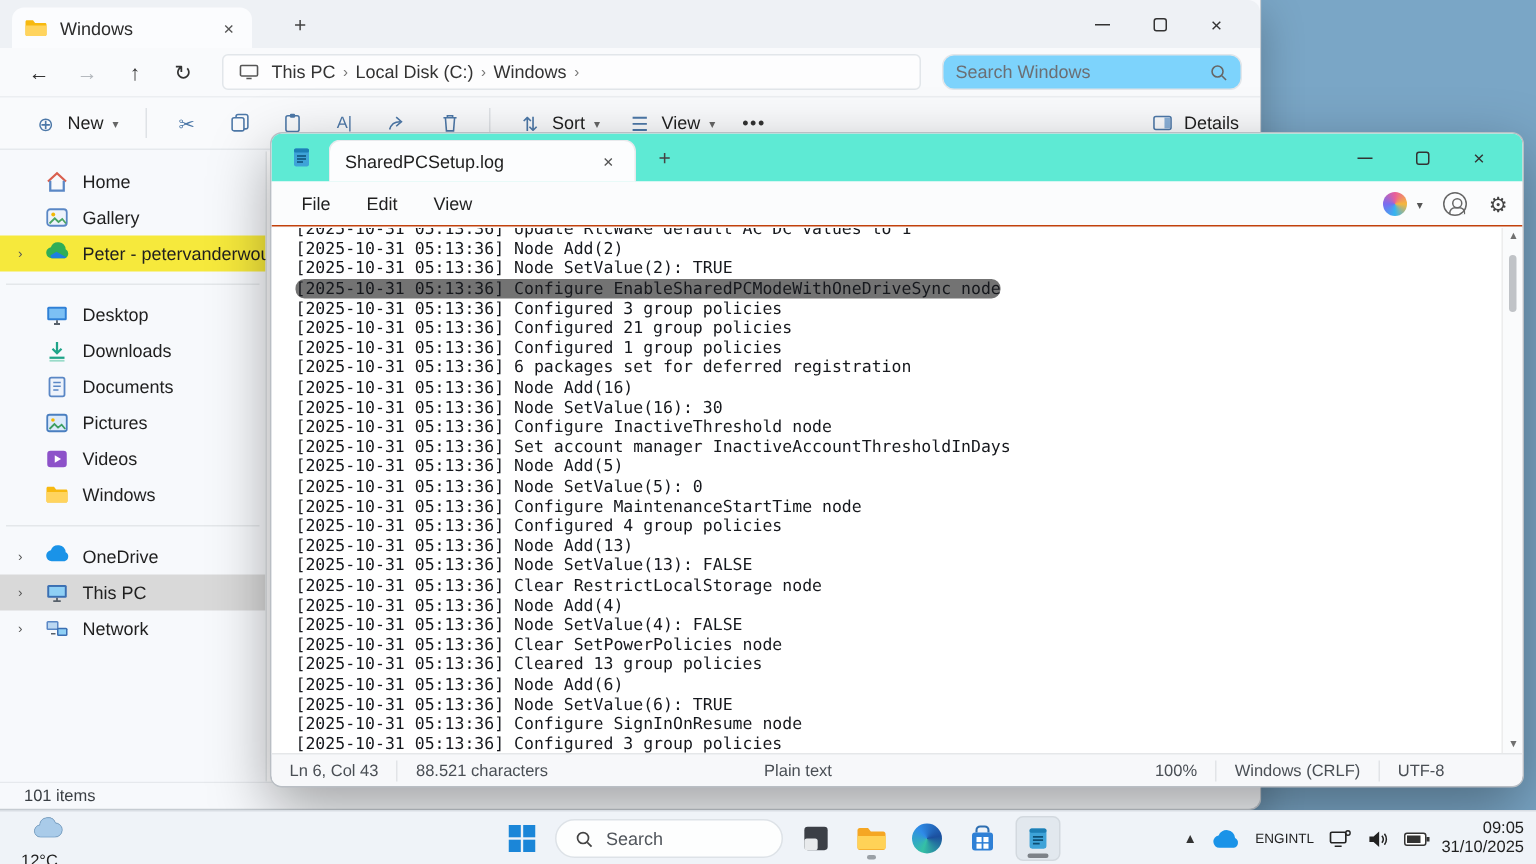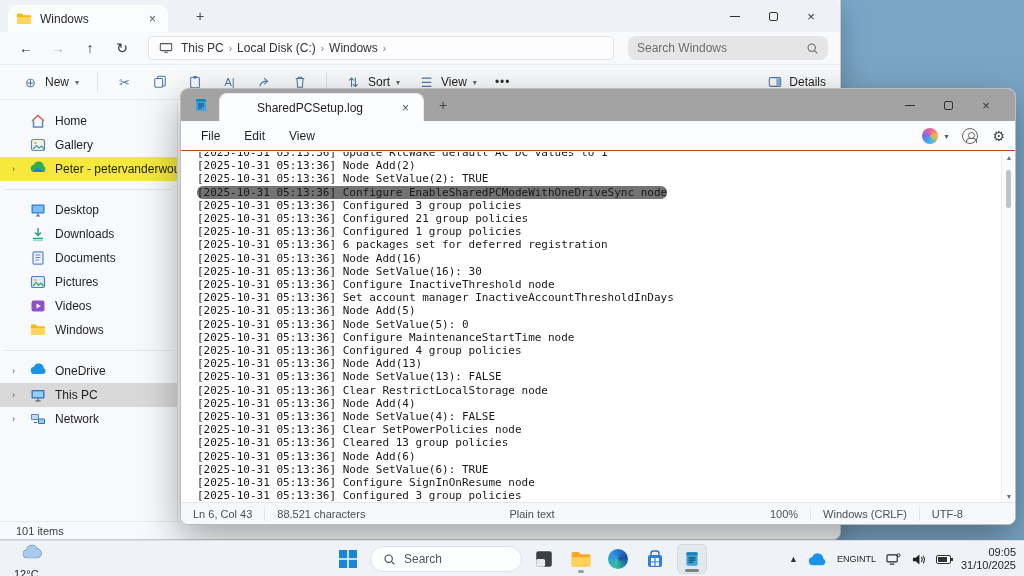--- a/index.html
+++ b/index.html
@@ -23,21 +23,21 @@
   .wc .close-glyph { font-size:13px; line-height:1; }
 
   .ex-navbar { height:32px; display:flex; align-items:center; padding:0 12px; gap:4px; background:#f9fafc; }
   .nav-btn { width:28px; height:24px; display:flex; align-items:center; justify-content:center;
     font-size:14px; color:#333; }
   .nav-btn.disabled { color:#b5b9be; }
   .addressbar { flex:1; height:24px; margin-left:8px; background:#fdfdfe; border:1px solid #e2e6ea;
     border-radius:4px; display:flex; align-items:center; padding:0 8px; gap:2px; }
   .crumb { font-size:12px; color:#333; padding:0 5px; white-space:nowrap; }
   .crumb-sep { font-size:10px; color:#777; }
-  .searchbox { width:200px; height:24px; margin-left:10px; background:#e5e5e5; border:1px solid #e2e6ea;
+  .searchbox { width:200px; height:24px; margin-left:10px; background:#7dd3fc; border:1px solid #e2e6ea;
     border-radius:8px; display:flex; align-items:center; padding:0 8px; }
   .searchbox .ph { flex:1; font-size:12px; color:#6b6f74; }
 
   .ex-toolbar { height:36px; display:flex; align-items:center; padding:0 14px; gap:2px;
     background:#f9fafc; border-top:1px solid #eceef1; border-bottom:1px solid #e6e9ed; }
   .tb-btn { display:flex; align-items:center; gap:6px; padding:4px 8px; border-radius:4px;
     font-size:12px; color:#1f1f1f; }
   .tb-icon { width:17px; height:17px; display:flex; align-items:center; justify-content:center;
     font-size:13px; color:#4d78a8; }
   .tb-chev { font-size:8px; color:#666; }
@@ -55,21 +55,21 @@
   .sb-sep { height:1px; background:#e4e7ea; margin:8px 4px 8px 4px; }
   .sb-icon { width:16px; height:16px; flex:0 0 16px; }
   .ex-content { flex:1; background:#fdfdfe; }
   .ex-status { position:absolute; left:0; right:0; bottom:0; height:18px; display:flex; align-items:center;
     padding-left:16px; font-size:11px; color:#3a3f44; background:#f7f9fc; border-top:1px solid #e6e9ed;
     border-radius:0 0 8px 0; }
 
   
   .notepad { position:absolute; left:180px; top:88px; width:836px; height:437px; background:#fbfcfd;
     border:1px solid #b9bec4; border-radius:8px; box-shadow:0 14px 40px rgba(0,0,0,.35); overflow:hidden; }
-  .np-titlebar { position:relative; height:32px; background:#a3a3a3;text-align:center; }
+  .np-titlebar { position:relative; height:32px; background:#5eead4; }
   .np-appicon { position:absolute; left:12px; top:8px; width:16px; height:16px; }
   .np-tab { position:absolute; left:38px; top:4px; width:205px; height:28px; background:#fcfdfe;
     border-radius:8px 8px 0 0; display:flex; align-items:center; padding:0 10px; gap:8px;
     border:1px solid #e8eaed; border-bottom:none; }
   .np-tab .t-label { font-size:12px; color:#1f1f1f; flex:1; }
   .np-newtab { position:absolute; left:258px; top:8px; font-size:14px; color:#444; }
   .np-menubar { position:relative; height:30px; display:flex; align-items:center; padding-left:8px;
     background:#fbfcfd; border-bottom:1px solid #c2410c; }
   .menu-item { font-size:12px; color:#1f1f1f; padding:4px 12px; border-radius:4px; }
   .np-menubar-right { position:absolute; right:10px; top:0; height:30px; display:flex; align-items:center; gap:14px; }

